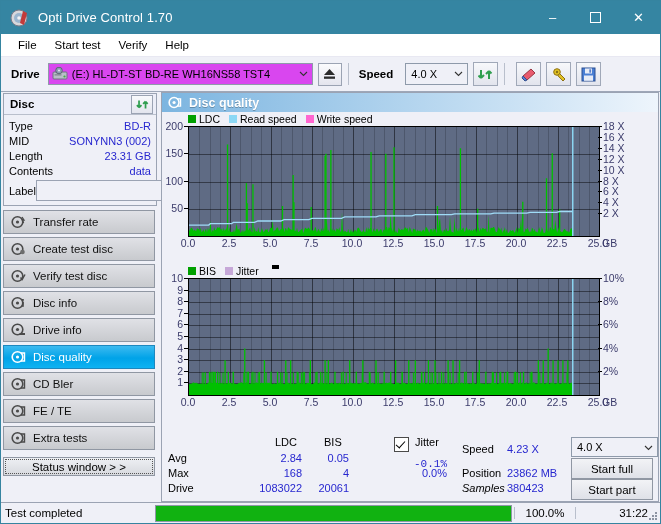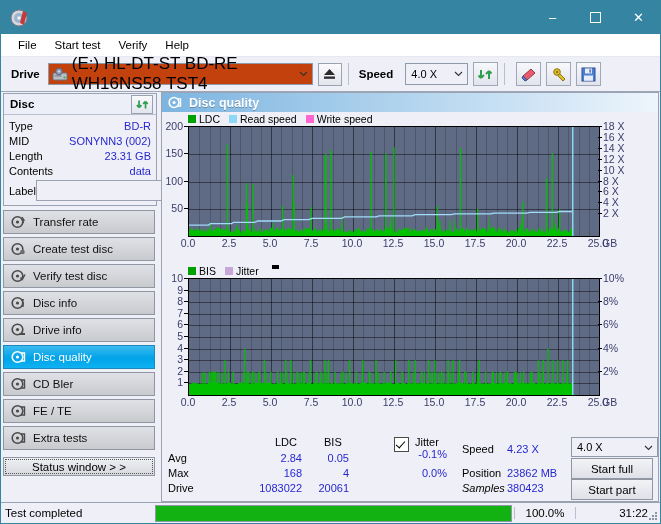--- a/index.html
+++ b/index.html
@@ -20,22 +20,22 @@
   .win-btn{width:43px;height:33px;display:flex;align-items:center;justify-content:center;color:#fff;font-size:13px;}
 
   
   .menubar{height:22px;background:#ffffff;display:flex;align-items:center;padding-left:8px;border-bottom:1px solid #e8e8f2;}
   .menu-item{padding:2px 9px;font-size:11.5px;color:#000;}
 
   
   .toolbar{height:34px;background:#eff0f7;display:flex;align-items:center;padding:0 6px;border-bottom:1px solid #9ea7b8;}
   .tb-label{font-weight:bold;font-size:11.5px;color:#000;margin:0 8px 0 4px;}
   .drive-combo{
-    width:263px;height:20px;background:#c2410c;border:1px solid #8e9aaa;
-    display:flex;align-items:center;font-size:17px;color:#000;position:relative;
+    width:263px;height:20px;background:#d946ef;border:1px solid #8e9aaa;
+    display:flex;align-items:center;font-size:11px;color:#000;position:relative;
   }
   .drive-combo .dicon{width:16px;height:14px;margin:0 4px 0 3px;position:relative;flex:none;}
   .combo-arrow{position:absolute;right:4px;top:5px;width:9px;height:9px;}
   .eject-btn{width:22px;height:21px;margin-left:5px;background:linear-gradient(#fbfbfd,#e4e5ee);border:1px solid #9ba3b3;display:flex;align-items:center;justify-content:center;}
   .speed-combo{width:56px;height:20px;margin-left:4px;background:#eff0f7;border:1px solid #8e9aaa;display:flex;align-items:center;position:relative;font-size:11px;padding-left:5px;}
   .icon-btn{width:23px;height:22px;margin-left:5px;background:linear-gradient(#f7f8fb,#e2e4ed);border:1px solid #a0a8b8;display:flex;align-items:center;justify-content:center;}
   .tb-sep{width:1px;height:22px;background:#b9bfcc;margin:0 6px;}
 
   
   .content{position:absolute;left:0;top:90px;width:659px;height:412px;}
@@ -117,20 +117,21 @@
 
   <div class="titlebar">
     <div class="title-icon">
       <svg width="20" height="18" viewBox="0 0 20 18">
         <circle cx="9" cy="9" r="8" fill="#d8d8dc" stroke="#7a7a88" stroke-width="1"></circle>
         <circle cx="9" cy="9" r="5" fill="#9ab5cf"></circle>
         <circle cx="9" cy="9" r="1.8" fill="#f2f2f4"></circle>
         <path d="M13 2 L17 4 L14 16 L10 14 Z" fill="#c33a3a"></path>
       </svg>
     </div>
+    <div class="title-text">Opti Drive Control 1.70</div>
     <div class="win-btns">
       <div class="win-btn">–</div>
       <div class="win-btn">
         <svg width="11" height="11" viewBox="0 0 11 11">
             <rect x="0.5" y="0.5" width="10" height="10" fill="none" stroke="#fff"></rect>
           </svg>
       </div>
       <div class="win-btn close">✕</div>
     </div>
   </div>
@@ -724,21 +725,21 @@
 
       <div class="stats">
         <div class="hdr" style="left:113px;top:2px;">LDC</div>
         <div class="hdr" style="left:162px;top:2px;">BIS</div>
         <div class="chk" style="left:232px;top:3px;"></div>
         <div class="hdr" style="left:253px;top:2px;">Jitter</div>
 
         <div class="key" style="left:6px;top:18px;">Avg</div>
         <div class="val" style="left:80px;top:18px;width:60px;">2.84</div>
         <div class="val" style="left:132px;top:18px;width:55px;">0.05</div>
-        <div class="val" style="left:230px;top:14px;width:55px;">-0.1%</div>
+        <div class="val" style="left:230px;top:24px;width:55px;font-family:Liberation Mono, monospace;">-0.1%</div>
 
         <div class="key" style="left:6px;top:33px;">Max</div>
         <div class="val" style="left:80px;top:33px;width:60px;">168</div>
         <div class="val" style="left:132px;top:33px;width:55px;">4</div>
         <div class="val" style="left:230px;top:33px;width:55px;">0.0%</div>
 
         <div class="key" style="left:6px;top:48px;">Drive</div>
         <div class="val" style="left:65px;top:48px;width:75px;">1083022</div>
         <div class="val" style="left:132px;top:48px;width:55px;">20061</div>
 

